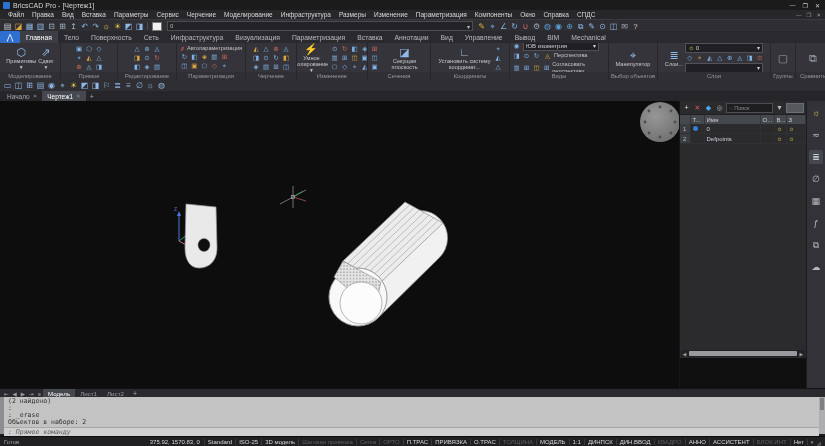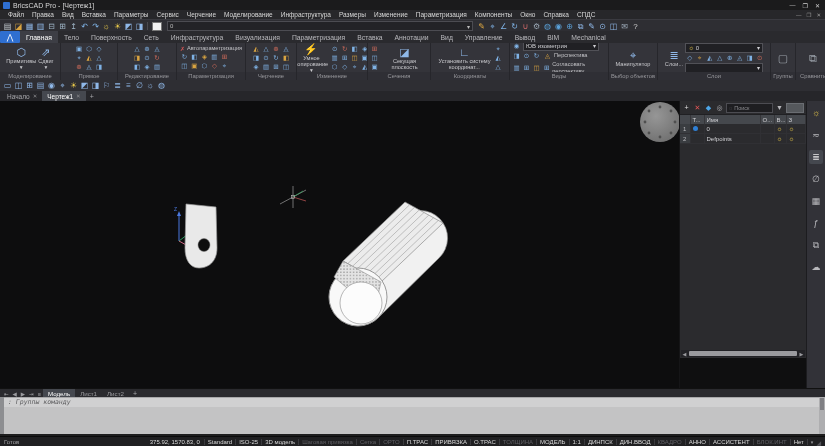--- a/index.html
+++ b/index.html
@@ -650,21 +650,28 @@
     <span class="ltab active">Модель</span>
         <span class="ltab">Лист1</span>
         <span class="ltab">Лист2</span>
       </div>
     <span class="plus">+</span>
   </div>
 
   <div class="cmdpanel">
     <div class="cmdgrip"></div>
     <div class="cmdmain">
-      <div class="cmdprompt">: Группы команду</div>
+      <div class="cmdhist">
+
+      <div>(2 найдено)</div>
+          <div>:</div>
+          <div>: _erase</div>
+          <div>Объектов в наборе: 2</div>
+        </div>
+      <div class="cmdprompt">: Прямое команду</div>
     </div>
     <div class="cmdscroll">
       <div class="cmdthumb"></div>
     </div>
   </div>
 
   <div class="bar statusbar">
     <span class="ready">Готов</span>
     <span class="coords">375.92, 1570.83, 0</span>
     <div style="display:flex">

